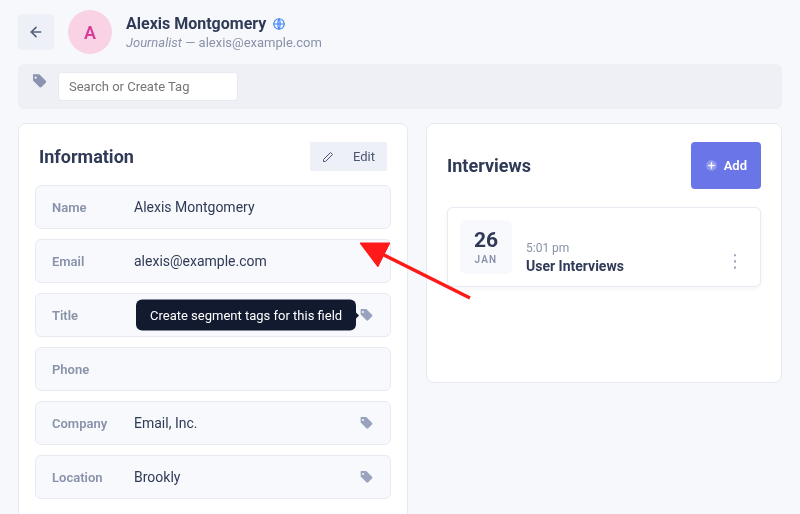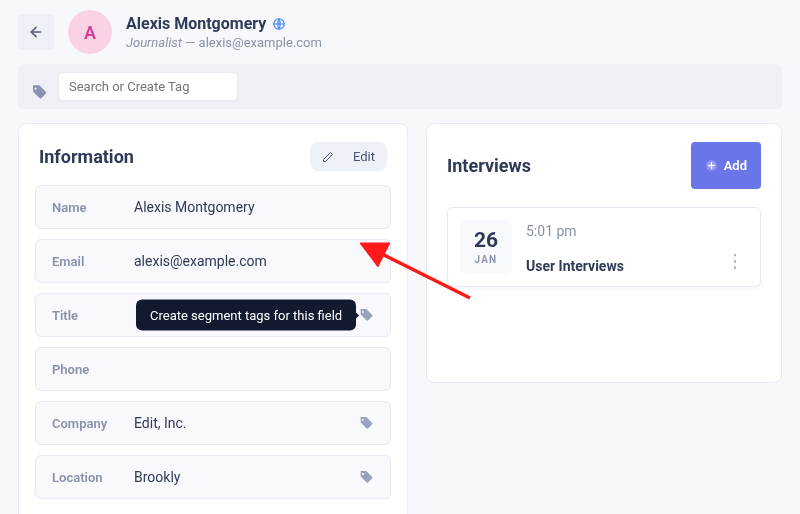--- a/index.html
+++ b/index.html
@@ -22,48 +22,48 @@
   
   .hdr{display:flex;align-items:center;padding:10px 18px 10px 18px;gap:14px;}
   .back-btn{width:36px;height:36px;border-radius:4px;background:var(--btn-bg);display:flex;align-items:center;justify-content:center;cursor:pointer;}
   .avatar{width:44px;height:44px;border-radius:50%;background:var(--avatar);display:flex;align-items:center;justify-content:center;color:#d63c97;font-weight:600;font-size:18px;}
   .person-name{font-weight:700;font-size:16px;color:var(--text);display:flex;align-items:center;gap:6px;}
   .person-sub{color:var(--muted);font-size:13px;margin-top:2px;}
   .person-sub em{font-style:italic;color:var(--muted);}
   .globe{width:14px;height:14px;display:inline-block;}
 
   
-  .tagbar{margin:0 18px 14px 18px;background:#eef0f5;border-radius:6px;display:flex;align-items:flex-end;gap:10px;padding:8px 12px;}
+  .tagbar{margin:0 18px 14px 18px;background:#eef0f5;border-radius:6px;display:flex;align-items:flex-start;gap:10px;padding:8px 12px;}
   .tagbar .tag-input{background:#fff;border:1px solid var(--border);border-radius:4px;padding:6px 10px;color:var(--muted);font-size:13px;outline:none;width:180px;}
 
   .cols{display:flex;gap:18px;padding:0 18px;align-items:flex-start;}
   .card{background:var(--panel);border:1px solid var(--border);border-radius:8px;flex:1;}
   .card.info{flex:0 0 390px;min-height:420px;}
   .card.interviews{flex:1;min-height:260px;}
   .card-hdr{display:flex;align-items:center;justify-content:space-between;padding:18px 20px 14px 20px;}
   .card-title{font-size:18px;font-weight:700;color:var(--text);}
-  .edit-btn{background:var(--btn-bg);border-radius:8px;padding:7px 12px;font-size:13px;color:#4a5575;display:flex;align-items:center;gap:19px;cursor:pointer;}
+  .edit-btn{background:var(--btn-bg);border-radius:0;padding:7px 12px;font-size:13px;color:#4a5575;display:flex;align-items:center;gap:19px;cursor:pointer;}
   .add-btn{background:var(--primary);color:var(--primary-text);border-radius:4px;padding:16px 14px;font-size:13px;font-weight:600;display:flex;align-items:center;gap:6px;cursor:pointer;}
 
   .rows{padding:0 16px 16px 16px;display:flex;flex-direction:column;gap:10px;}
   .row{background:var(--row);border:1px solid var(--border);border-radius:6px;display:flex;align-items:center;height:44px;position:relative;}
   .row-label{width:90px;padding-left:16px;color:var(--muted);font-size:13px;font-weight:600;}
   .row-value{flex:1;padding-left:8px;color:var(--text);font-size:14px;}
   .row-tagbtn{width:32px;height:32px;display:flex;align-items:center;justify-content:center;margin-right:8px;cursor:pointer;color:#9aa3bd;border-radius:4px;}
 
   
   .tooltip{position:absolute;left:100px;top:50%;transform:translateY(-50%);background:var(--dark);color:#fff;font-size:13px;border-radius:6px;padding:8px 14px;white-space:nowrap;z-index:3;}
   .tooltip::after{content:"";position:absolute;right:-8px;top:50%;transform:translateY(-50%);border:5px solid transparent;border-left-color:var(--dark);}
 
   
   .intv{margin:4px 20px 20px 20px;border:1px solid var(--border);border-radius:6px;padding:12px 12px;display:flex;align-items:flex-end;gap:14px;background:#fff;box-shadow:0 2px 4px rgba(40,50,80,0.05);}
   .datechip{width:52px;height:54px;background:var(--row);border-radius:6px;display:flex;flex-direction:column;align-items:center;justify-content:center;}
   .datechip .day{font-size:21px;font-weight:700;color:var(--text);line-height:1.05;}
   .datechip .mon{font-size:10px;letter-spacing:1.2px;color:var(--muted);font-weight:600;margin-top:2px;}
-  .intv-body .time{font-size:14px;color:var(--muted);margin-bottom:19px;}
+  .intv-body .time{font-size:12px;color:var(--muted);margin-bottom:3px;}
   .intv-body .title{font-size:14px;font-weight:700;color:var(--text);}
   .intv .dots{margin-left:auto;color:#9aa3bd;cursor:pointer;font-size:18px;line-height:1;padding:4px;}
 
   
   .arrow{position:absolute;pointer-events:none;}
 
   .tag-ico{width:16px;height:16px;}
   .tag-ico-lg{width:18px;height:18px;}
 </style>
 </head>
@@ -132,21 +132,21 @@
                 <path d="M21 11.6L12.4 3H4v8.4L12.6 20c.8.8 2 .8 2.8 0l5.6-5.6c.8-.8.8-2 0-2.8zM7.5 9a1.5 1.5 0 110-3 1.5 1.5 0 010 3z"></path>
               </svg>
             </div>
             <div class="tooltip">Create segment tags for this field</div>
           </div>
           <div class="row">
             <div class="row-label">Phone</div>
           </div>
           <div class="row">
             <div class="row-label">Company</div>
-            <div class="row-value">Edit, Inc.</div>
+            <div class="row-value">Email, Inc.</div>
             <div class="row-tagbtn">
               <svg class="tag-ico" viewBox="0 0 24 24" fill="#9aa3bd">
                 <path d="M21 11.6L12.4 3H4v8.4L12.6 20c.8.8 2 .8 2.8 0l5.6-5.6c.8-.8.8-2 0-2.8zM7.5 9a1.5 1.5 0 110-3 1.5 1.5 0 010 3z"></path>
               </svg>
             </div>
           </div>
           <div class="row">
             <div class="row-label">Location</div>
             <div class="row-value">Brookly</div>
             <div class="row-tagbtn">

